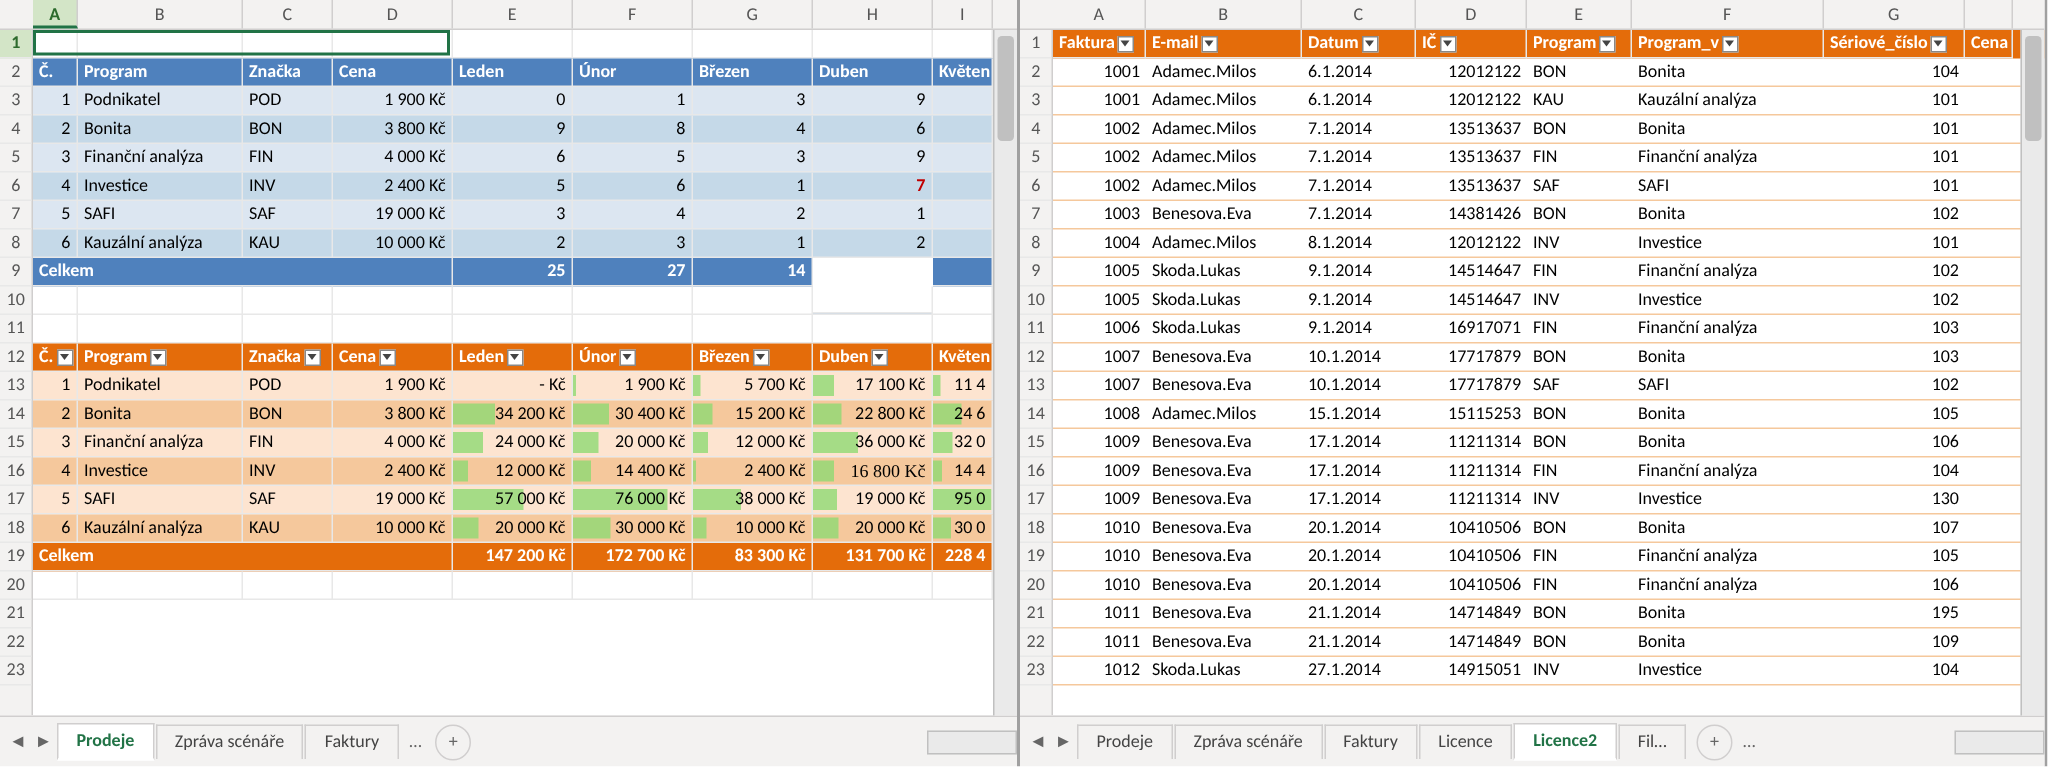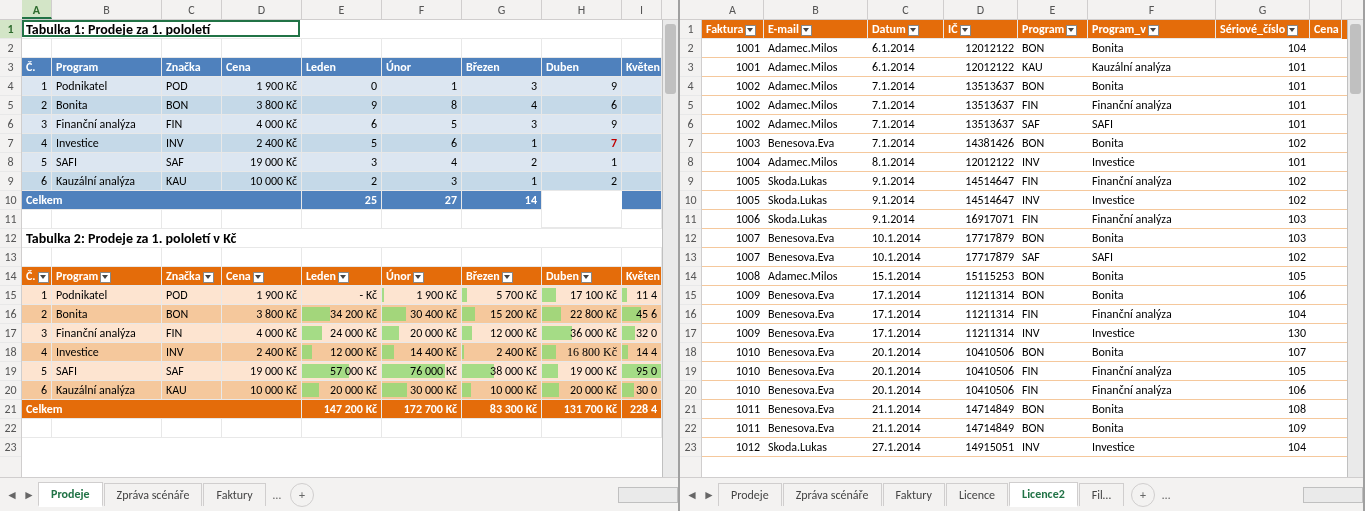--- a/index.html
+++ b/index.html
@@ -190,23 +190,20 @@
         <div>17</div>
         <div>18</div>
         <div>19</div>
         <div>20</div>
         <div>21</div>
         <div>22</div>
         <div>23</div>
       </div>
     <div class="grid" id="l-grid">
       <div class="selbox" id="l-selbox" style="left: 0px; top: 0px; width: 278px; height: 17px;"></div>
-    <div class="row l">
-          <div class="c title" style="width: 640px; border-right: none;">Tabulka 1: Prodeje za 1. pololetí</div>
-        </div>
         <div class="row l">
           <div class="c " style="width: 30px;"></div>
           <div class="c " style="width: 110px;"></div>
           <div class="c " style="width: 60px;"></div>
           <div class="c " style="width: 80px;"></div>
           <div class="c " style="width: 80px;"></div>
           <div class="c " style="width: 80px;"></div>
           <div class="c " style="width: 80px;"></div>
           <div class="c " style="width: 80px;"></div>
           <div class="c " style="width: 40px;"></div>
@@ -301,23 +298,20 @@
           <div class="c " style="width: 110px;"></div>
           <div class="c " style="width: 60px;"></div>
           <div class="c " style="width: 80px;"></div>
           <div class="c " style="width: 80px;"></div>
           <div class="c " style="width: 80px;"></div>
           <div class="c " style="width: 80px;"></div>
           <div class="c " style="width: 80px;"></div>
           <div class="c " style="width: 40px;"></div>
         </div>
         <div class="row l">
-          <div class="c title" style="width: 640px; border-right: none;">Tabulka 2: Prodeje za 1. pololetí v Kč</div>
-        </div>
-        <div class="row l">
           <div class="c " style="width: 30px;"></div>
           <div class="c " style="width: 110px;"></div>
           <div class="c " style="width: 60px;"></div>
           <div class="c " style="width: 80px;"></div>
           <div class="c " style="width: 80px;"></div>
           <div class="c " style="width: 80px;"></div>
           <div class="c " style="width: 80px;"></div>
           <div class="c " style="width: 80px;"></div>
           <div class="c " style="width: 40px;"></div>
         </div>
@@ -345,21 +339,21 @@
         </div>
         <div class="row l">
           <div class="c rO1 num" style="width: 30px;">2</div>
           <div class="c rO1" style="width: 110px;">Bonita</div>
           <div class="c rO1" style="width: 60px;">BON</div>
           <div class="c rO1 num" style="width: 80px;">3 800 Kč</div>
           <div class="c rO1 num bar" style="width: 80px;"><div class="fill" style="width:35%"></div><span>34 200 Kč</span></div>
           <div class="c rO1 num bar" style="width: 80px;"><div class="fill" style="width:31%"></div><span>30 400 Kč</span></div>
           <div class="c rO1 num bar" style="width: 80px;"><div class="fill" style="width:16%"></div><span>15 200 Kč</span></div>
           <div class="c rO1 num bar" style="width: 80px;"><div class="fill" style="width:24%"></div><span>22 800 Kč</span></div>
-          <div class="c rO1 num bar" style="width: 40px;"><div class="fill" style="width:48%"></div><span>45 6</span></div>
+          <div class="c rO1 num bar" style="width: 40px;"><div class="fill" style="width:48%"></div><span>24 6</span></div>
         </div>
         <div class="row l">
           <div class="c rO0 num" style="width: 30px;">3</div>
           <div class="c rO0" style="width: 110px;">Finanční analýza</div>
           <div class="c rO0" style="width: 60px;">FIN</div>
           <div class="c rO0 num" style="width: 80px;">4 000 Kč</div>
           <div class="c rO0 num bar" style="width: 80px;"><div class="fill" style="width:25%"></div><span>24 000 Kč</span></div>
           <div class="c rO0 num bar" style="width: 80px;"><div class="fill" style="width:21%"></div><span>20 000 Kč</span></div>
           <div class="c rO0 num bar" style="width: 80px;"><div class="fill" style="width:13%"></div><span>12 000 Kč</span></div>
           <div class="c rO0 num bar" style="width: 80px;"><div class="fill" style="width:38%"></div><span>36 000 Kč</span></div>
@@ -672,21 +666,21 @@
           <div class="c num" style="width: 94px;">106</div>
           <div class="c " style="width: 32px;"></div>
         </div>
         <div class="row rrow">
           <div class="c num" style="width: 62px;">1011</div>
           <div class="c " style="width: 104px;">Benesova.Eva</div>
           <div class="c " style="width: 76px;">21.1.2014</div>
           <div class="c num" style="width: 74px;">14714849</div>
           <div class="c " style="width: 70px;">BON</div>
           <div class="c " style="width: 128px;">Bonita</div>
-          <div class="c num" style="width: 94px;">108</div>
+          <div class="c num" style="width: 94px;">195</div>
           <div class="c " style="width: 32px;"></div>
         </div>
         <div class="row rrow">
           <div class="c num" style="width: 62px;">1011</div>
           <div class="c " style="width: 104px;">Benesova.Eva</div>
           <div class="c " style="width: 76px;">21.1.2014</div>
           <div class="c num" style="width: 74px;">14714849</div>
           <div class="c " style="width: 70px;">BON</div>
           <div class="c " style="width: 128px;">Bonita</div>
           <div class="c num" style="width: 94px;">109</div>

